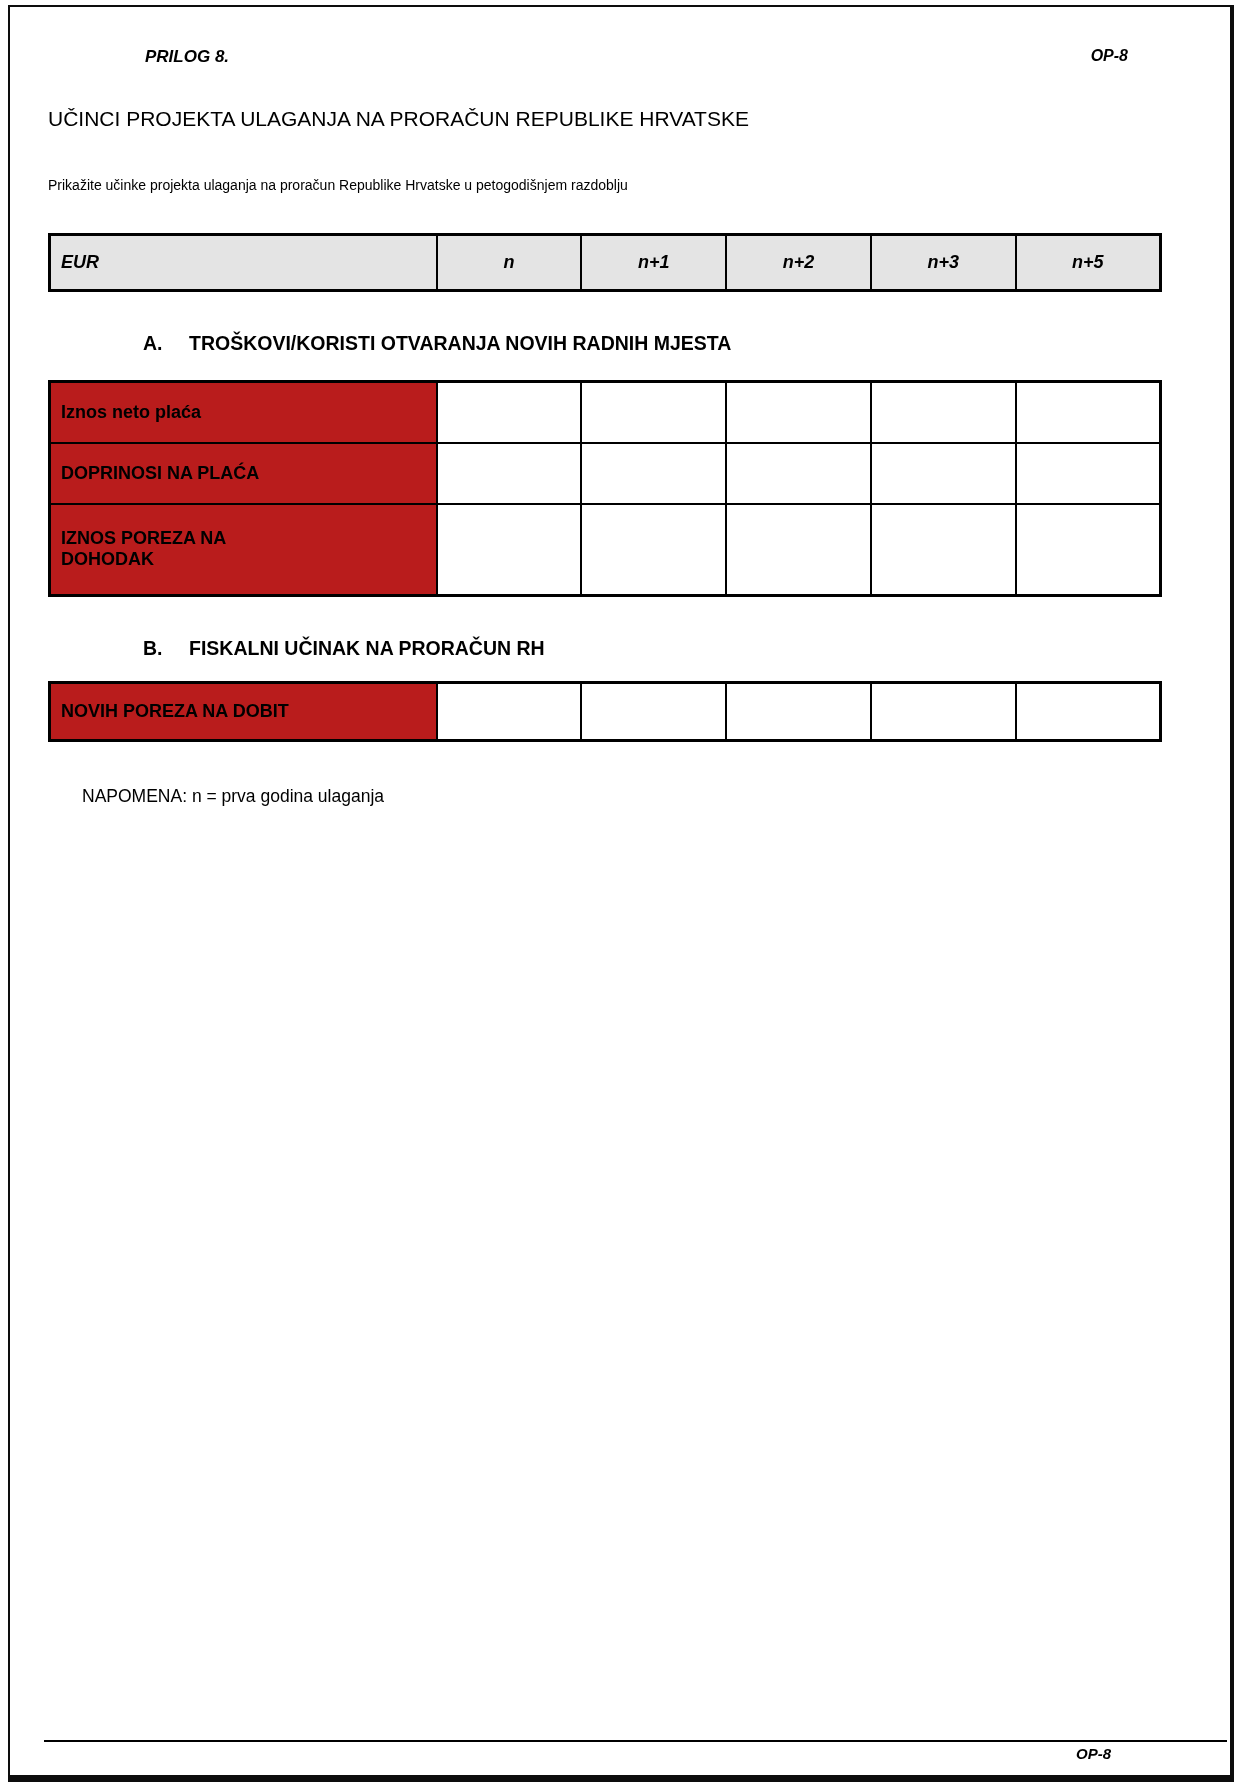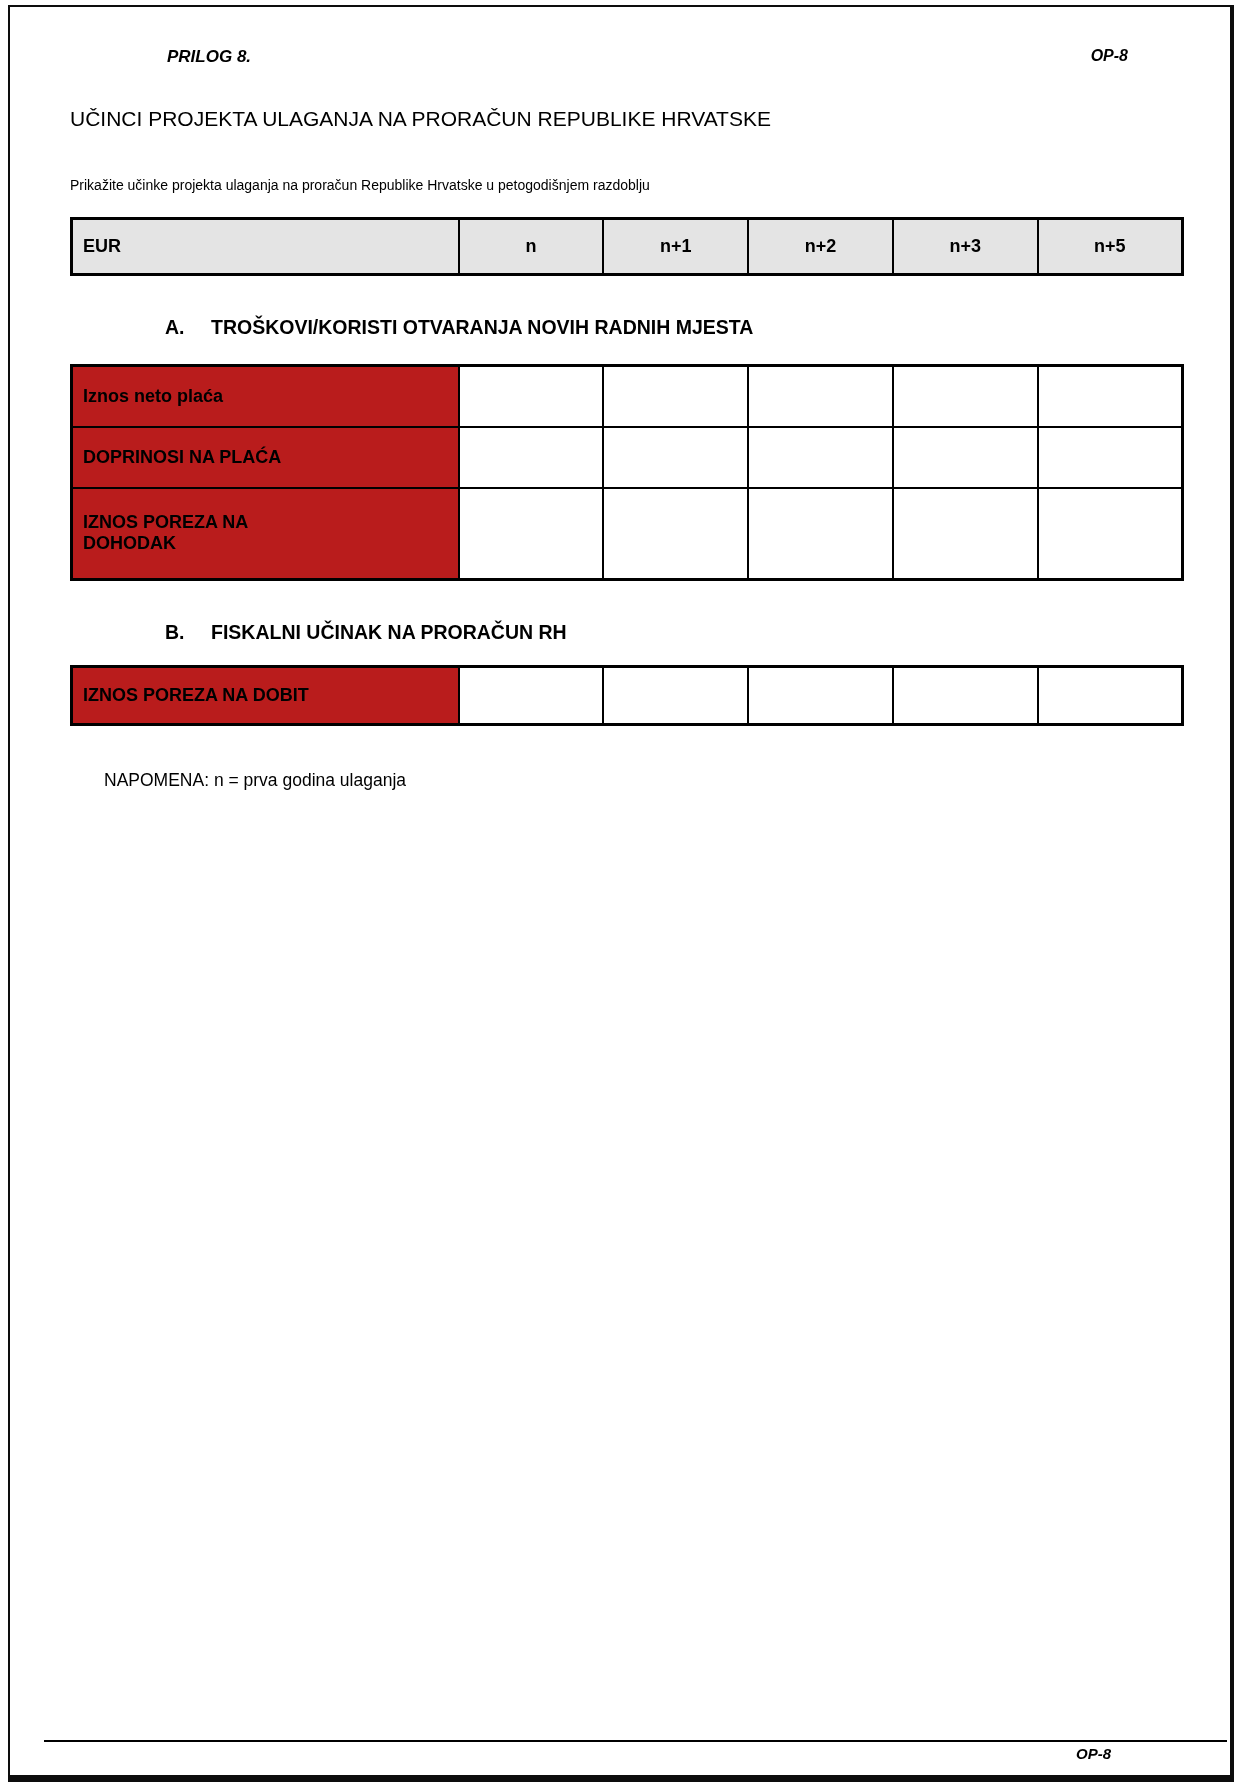--- a/index.html
+++ b/index.html
@@ -14,21 +14,21 @@
     position: absolute;
     top: 5px; left: 8px; right: 5px; bottom: 3px;
     border: 2px solid #0d0d0d;
     border-right-width: 4px;
     border-bottom-width: 7px;
     background: #ffffff;
   }
   .content {
     position: absolute;
     top: 0; left: 0; right: 0; bottom: 0;
-    padding: 0 77px 0 60px;
+    padding: 0 77px 0 38px;
   }
   .doc-header {
     display: flex;
     justify-content: space-between;
     align-items: flex-start;
     margin-top: 40px;
   }
   .doc-header .hleft {
     margin-left: 97px;
     font-size: 17px; font-weight: bold; font-style: italic;
@@ -55,21 +55,21 @@
     border: 2px solid #000;
     vertical-align: middle;
     font-size: 18px;
     font-weight: bold;
     overflow: hidden;
   }
   table.grid { border: 3px solid #000; }
   td.label-col { width: 387px; padding-left: 10px; background: #b91c1c; white-space: pre-line; }
   td.year-col { text-align: center; }
   td.data-cell { background: #ffffff; }
-  .year-table { margin-top: 24px; }
+  .year-table { margin-top: 40px; font-style: italic; }
   .year-table td { height: 56px; background: #e4e4e4; }
   .section-heading {
     display: flex;
     margin-top: 40px;
     margin-left: 95px;
     font-size: 19.5px;
     font-weight: bold;
   }
   .section-heading .idx { width: 46px; flex: 0 0 auto; }
   .table-a { margin-top: 25px; }
@@ -160,21 +160,21 @@
       </table>
 
     <div class="section-heading">
       <span class="idx">B.</span>
       <span>FISKALNI UČINAK NA PRORAČUN RH</span>
     </div>
 
     <table class="grid table-b">
       <tbody>
           <tr>
-        <td class="label-col">IZNOS POREZA NA DOBIT</td>
+        <td class="label-col">NOVIH POREZA NA DOBIT</td>
         <td class="data-cell"></td>
         <td class="data-cell"></td>
         <td class="data-cell"></td>
         <td class="data-cell"></td>
         <td class="data-cell"></td>
       </tr>
     </tbody>
       </table>
 
     <div class="note">NAPOMENA: n = prva godina ulaganja</div>

